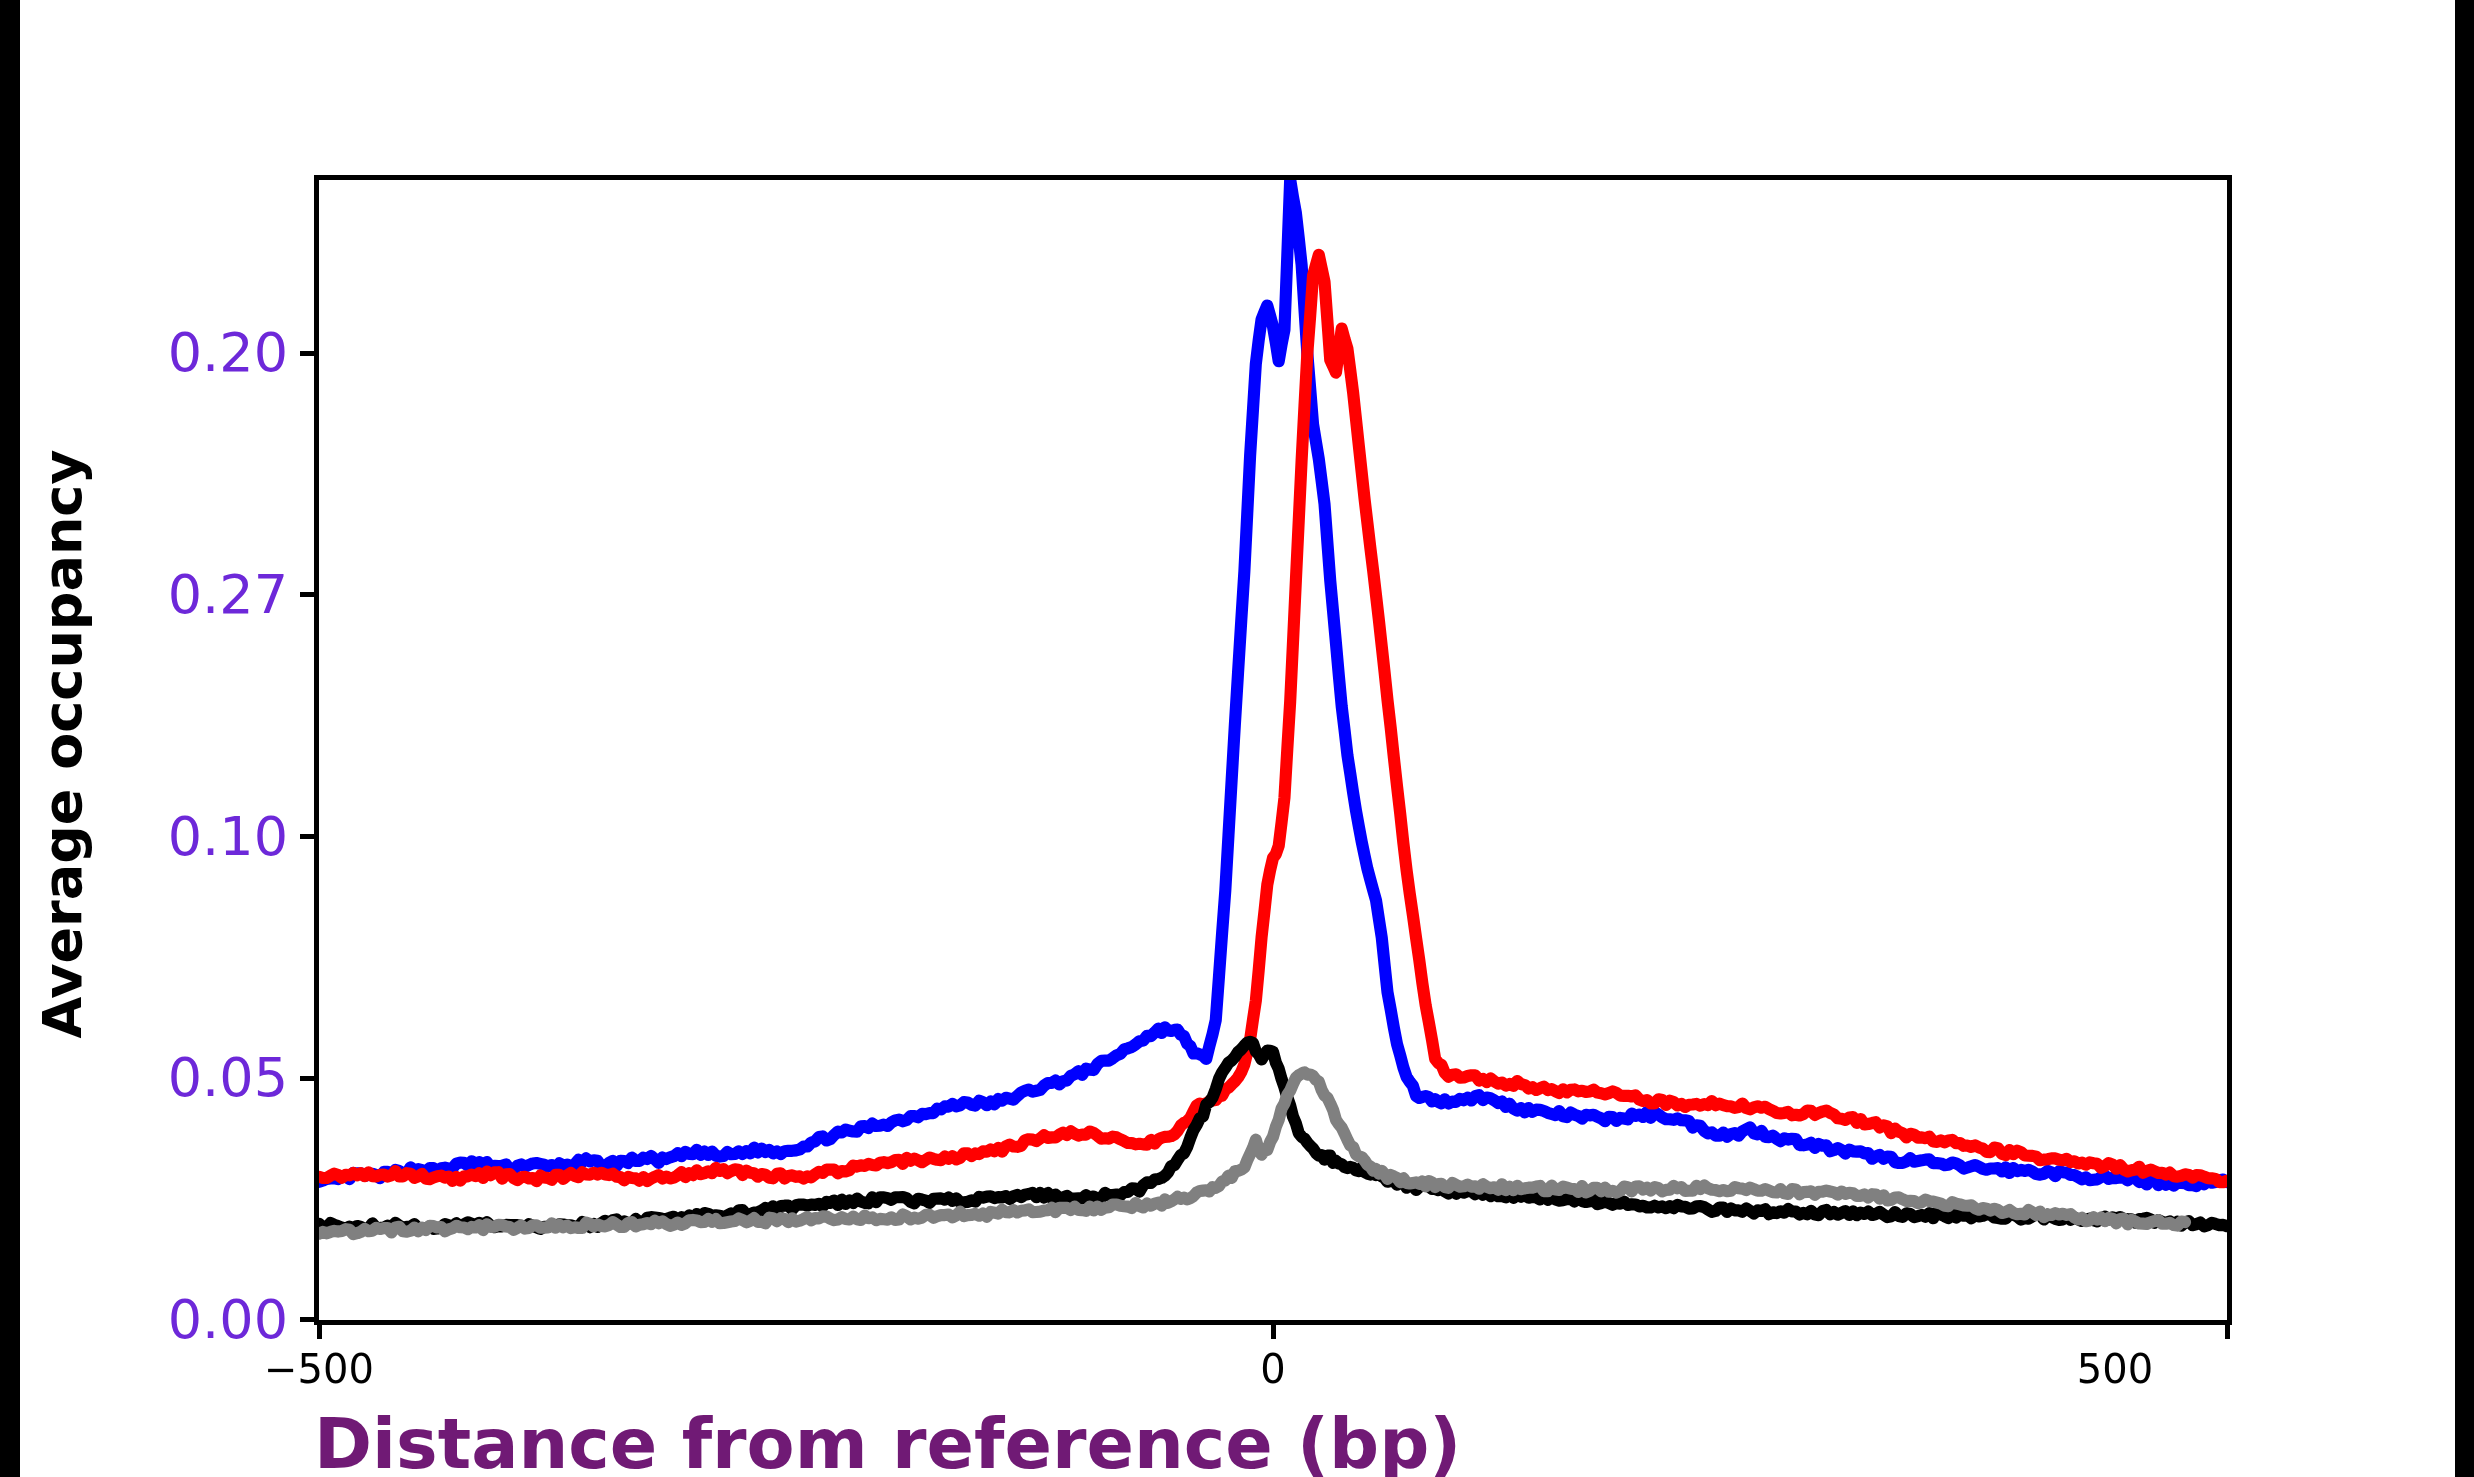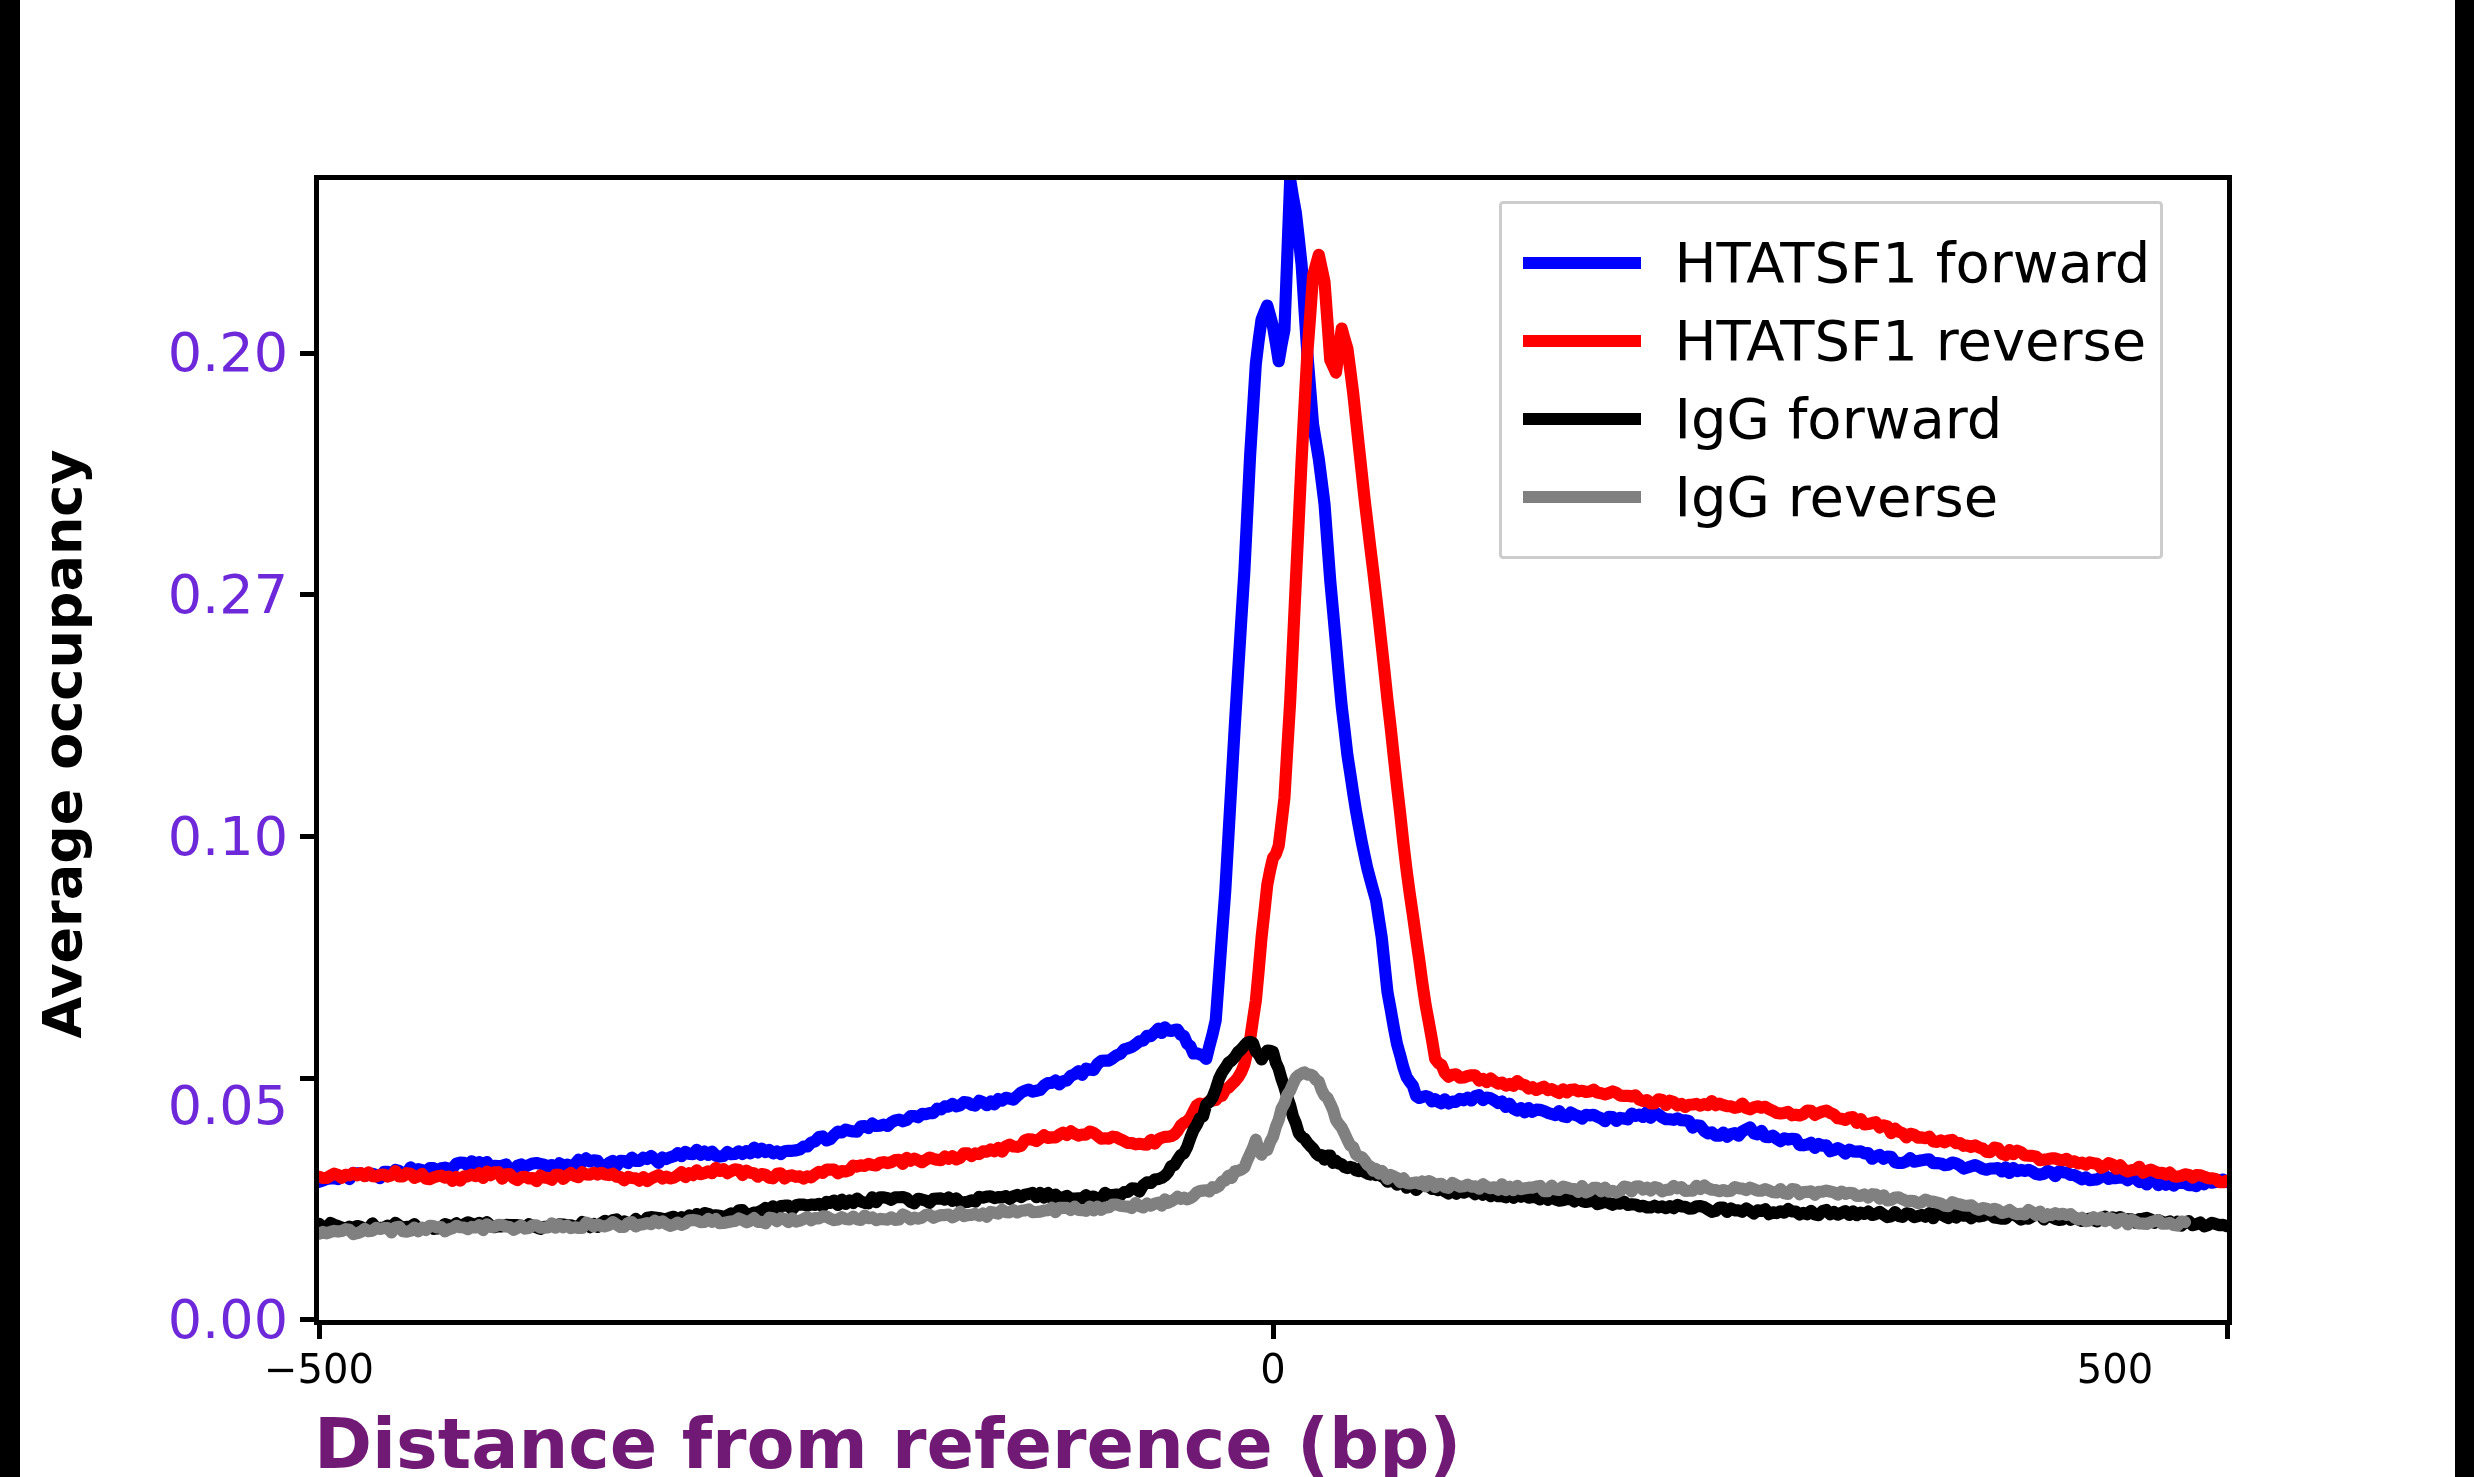--- a/index.html
+++ b/index.html
@@ -143,51 +143,33 @@
           <polyline points="0.00,1403.57 5.35,1401.62 10.70,1399.45 16.04,1398.82 21.39,1398.57 26.74,1399.69 32.09,1396.46 37.44,1395.06 42.78,1399.68 48.13,1390.99 53.48,1391.68 58.83,1391.65 64.18,1395.16 69.52,1393.41 74.87,1392.13 80.22,1393.96 85.57,1398.37 90.92,1389.51 96.26,1389.44 101.61,1392.24 106.96,1386.75 112.31,1388.06 117.66,1391.91 123.00,1391.67 128.35,1383.11 133.70,1387.78 139.05,1385.64 144.40,1387.00 149.74,1390.11 155.09,1384.33 160.44,1384.22 165.79,1387.37 171.14,1384.35 176.48,1383.55 181.83,1384.99 187.18,1384.15 192.53,1377.84 197.88,1376.45 203.22,1376.68 208.57,1380.47 213.92,1374.58 219.27,1378.59 224.62,1375.75 229.96,1379.28 235.31,1375.77 240.66,1382.91 246.01,1381.03 251.36,1381.32 256.70,1380.87 262.05,1378.99 267.40,1386.30 272.75,1386.27 278.10,1380.94 283.44,1379.00 288.79,1382.37 294.14,1379.88 299.49,1377.66 304.84,1377.15 310.18,1378.24 315.53,1379.29 320.88,1381.88 326.23,1379.86 331.58,1384.15 336.92,1377.49 342.27,1380.38 347.62,1379.36 352.97,1381.02 358.32,1378.96 363.66,1372.54 369.01,1375.68 374.36,1370.60 379.71,1374.86 385.06,1373.23 390.40,1373.98 395.75,1382.27 401.10,1381.36 406.45,1377.01 411.80,1374.14 417.14,1381.27 422.49,1374.00 427.84,1374.49 433.19,1377.13 438.54,1369.50 443.88,1374.25 449.23,1374.07 454.58,1369.59 459.93,1371.50 465.28,1367.23 470.62,1371.79 475.97,1377.04 481.32,1369.35 486.67,1371.55 492.02,1369.10 497.36,1367.50 502.71,1363.26 508.06,1367.41 513.41,1361.47 518.76,1364.51 524.10,1364.59 529.45,1358.63 534.80,1365.76 540.15,1361.11 545.50,1365.85 550.84,1360.95 556.19,1367.02 561.54,1368.11 566.89,1367.17 572.24,1361.67 577.58,1364.83 582.93,1364.42 588.28,1360.76 593.63,1364.51 598.98,1360.44 604.32,1363.64 609.67,1355.59 615.02,1362.43 620.37,1356.91 625.72,1361.62 631.06,1358.61 636.41,1363.66 641.76,1360.80 647.11,1364.52 652.46,1360.52 657.80,1359.89 663.15,1360.02 668.50,1359.38 673.85,1358.00 679.20,1353.92 684.54,1353.85 689.89,1348.28 695.24,1346.72 700.59,1340.76 705.94,1339.85 711.28,1345.50 716.63,1343.52 721.98,1337.75 727.33,1332.95 732.68,1334.38 738.02,1330.13 743.37,1331.87 748.72,1333.00 754.07,1333.19 759.42,1325.57 764.76,1325.34 770.11,1327.98 775.46,1321.83 780.81,1325.28 786.16,1324.91 791.50,1323.32 796.85,1325.18 802.20,1320.17 807.55,1317.41 812.90,1316.28 818.24,1318.72 823.59,1316.97 828.94,1311.37 834.29,1311.34 839.64,1313.10 844.98,1308.32 850.33,1308.62 855.68,1307.24 861.03,1307.19 866.38,1300.85 871.72,1302.04 877.07,1297.72 882.42,1298.06 887.77,1294.19 893.12,1297.62 898.46,1296.26 903.81,1291.77 909.16,1292.24 914.51,1295.42 919.86,1296.62 925.20,1289.85 930.55,1291.79 935.90,1296.24 941.25,1291.05 946.60,1295.03 951.94,1287.45 957.29,1289.67 962.64,1285.63 967.99,1286.80 973.34,1288.33 978.68,1283.13 984.03,1278.22 989.38,1275.87 994.73,1274.14 1000.08,1277.21 1005.42,1275.85 1010.77,1274.52 1016.12,1268.66 1021.47,1265.03 1026.82,1264.96 1032.16,1261.60 1037.51,1267.16 1042.86,1262.38 1048.21,1261.47 1053.56,1255.02 1058.90,1252.77 1064.25,1248.53 1069.60,1253.65 1074.95,1245.02 1080.30,1246.33 1085.64,1246.89 1090.99,1238.34 1096.34,1233.92 1101.69,1233.57 1107.04,1233.61 1112.38,1230.30 1117.73,1226.31 1123.08,1224.23 1128.43,1217.85 1133.78,1216.38 1139.12,1214.50 1144.47,1210.96 1149.82,1206.50 1155.17,1205.63 1160.52,1198.77 1165.86,1199.39 1171.21,1194.17 1176.56,1188.63 1181.02,1195.01 1185.47,1187.08 1189.93,1191.44 1194.39,1192.08 1198.84,1190.58 1203.30,1190.29 1207.76,1197.43 1212.21,1199.33 1216.67,1209.88 1221.13,1213.21 1225.58,1223.69 1230.04,1223.29 1234.50,1224.92 1238.95,1226.89 1243.41,1231.39 1247.87,1213.12 1252.32,1196.49 1256.78,1176.82 1261.24,1116.44 1265.69,1054.90 1270.15,995.49 1274.61,917.79 1279.06,840.45 1283.52,763.72 1287.98,690.94 1292.43,618.71 1296.89,548.40 1300.90,467.60 1304.91,386.37 1308.92,322.05 1312.93,257.63 1316.94,224.53 1320.96,195.35 1324.97,185.09 1328.98,175.81 1332.99,190.42 1337.00,205.40 1341.01,228.61 1345.02,253.86 1349.03,230.54 1353.04,209.83 1357.05,105.63 1361.07,-1.02 1365.08,24.10 1369.09,46.05 1373.10,81.60 1377.11,118.85 1381.12,181.47 1385.13,243.33 1389.14,292.55 1393.15,342.22 1397.16,366.59 1401.18,390.79 1405.19,421.98 1409.20,453.85 1413.21,507.79 1417.22,561.24 1421.23,604.82 1425.24,649.17 1429.25,694.07 1433.26,737.25 1437.27,770.41 1441.29,805.71 1445.30,831.64 1449.31,858.44 1453.32,883.55 1457.33,905.74 1461.34,927.26 1465.35,946.46 1469.36,965.09 1473.37,980.13 1477.38,994.86 1481.40,1009.12 1485.41,1035.53 1489.42,1061.35 1493.43,1100.01 1497.44,1137.72 1501.90,1161.87 1506.35,1187.36 1510.81,1210.44 1515.27,1226.43 1519.72,1243.34 1524.18,1256.45 1528.64,1263.29 1533.09,1268.98 1537.55,1283.30 1542.01,1285.97 1546.46,1284.45 1550.92,1283.30 1555.38,1284.63 1559.83,1290.93 1564.29,1287.71 1568.75,1291.54 1573.20,1293.51 1577.66,1287.84 1583.01,1293.70 1588.36,1291.06 1593.70,1291.36 1599.05,1287.12 1604.40,1289.24 1609.75,1285.59 1615.10,1289.58 1620.44,1283.44 1625.79,1282.05 1631.14,1288.96 1636.49,1285.39 1641.84,1286.36 1647.18,1289.30 1652.53,1293.14 1657.88,1290.96 1663.23,1298.64 1668.58,1293.97 1673.92,1300.94 1679.27,1303.70 1684.62,1300.01 1689.97,1306.22 1695.32,1300.09 1700.66,1305.35 1706.01,1302.36 1711.36,1302.66 1716.71,1304.30 1722.06,1306.82 1727.40,1308.40 1732.75,1309.85 1738.10,1304.30 1743.45,1311.73 1748.80,1312.77 1754.14,1306.36 1759.49,1309.35 1764.84,1311.13 1770.19,1314.83 1775.54,1309.52 1780.88,1310.35 1786.23,1309.61 1791.58,1312.16 1796.93,1314.56 1802.28,1318.59 1807.62,1312.22 1812.97,1312.64 1818.32,1318.07 1823.67,1313.86 1829.02,1314.72 1834.36,1316.05 1839.71,1307.78 1845.06,1310.94 1850.41,1309.39 1855.76,1312.67 1861.10,1305.67 1866.45,1313.76 1871.80,1305.54 1877.15,1309.15 1882.50,1313.05 1887.84,1315.74 1893.19,1315.80 1898.54,1316.65 1903.89,1314.37 1909.24,1317.18 1914.58,1317.31 1919.93,1318.17 1925.28,1327.51 1930.63,1324.35 1935.98,1324.92 1941.32,1332.01 1946.67,1335.54 1952.02,1334.15 1957.37,1338.66 1962.72,1338.89 1968.06,1334.36 1973.41,1340.27 1978.76,1336.57 1984.11,1335.24 1989.46,1338.82 1994.80,1332.62 2000.15,1329.78 2005.50,1327.02 2010.85,1335.52 2016.20,1337.06 2021.54,1332.05 2026.89,1340.49 2032.24,1340.80 2037.59,1338.61 2042.94,1343.15 2048.28,1346.56 2053.63,1342.41 2058.98,1344.22 2064.33,1343.16 2069.68,1343.37 2075.02,1352.12 2080.37,1352.28 2085.72,1351.23 2091.07,1348.72 2096.42,1355.98 2101.76,1350.31 2107.11,1352.85 2112.46,1352.31 2117.81,1360.74 2123.16,1358.96 2128.50,1356.06 2133.85,1358.94 2139.20,1363.95 2144.55,1358.32 2149.90,1360.75 2155.24,1361.17 2160.59,1360.66 2165.94,1363.56 2171.29,1363.31 2176.64,1371.12 2181.98,1367.81 2187.33,1365.60 2192.68,1371.25 2198.03,1368.17 2203.38,1368.26 2208.72,1375.92 2214.07,1376.99 2219.42,1376.85 2224.77,1374.77 2230.12,1370.27 2235.46,1375.19 2240.81,1374.22 2246.16,1373.34 2251.51,1372.30 2256.86,1372.02 2262.20,1377.45 2267.55,1377.25 2272.90,1377.66 2278.25,1380.01 2283.60,1379.50 2288.94,1376.38 2294.29,1377.67 2299.64,1380.51 2304.99,1384.88 2310.34,1383.39 2315.68,1381.71 2321.03,1379.87 2326.38,1382.30 2331.73,1385.33 2337.08,1386.59 2342.42,1384.83 2347.77,1384.76 2353.12,1384.26 2358.47,1389.01 2363.82,1383.18 2369.16,1391.11 2374.51,1384.11 2379.86,1388.45 2385.21,1386.75 2390.56,1388.22 2395.90,1386.65 2401.25,1389.09 2406.60,1392.59 2411.95,1393.41 2417.30,1392.12 2422.64,1388.22 2427.99,1390.32 2433.34,1395.64 2438.69,1388.71 2444.04,1389.89 2449.38,1390.64 2454.73,1393.64 2460.08,1393.91 2465.43,1396.68 2470.78,1400.08 2476.12,1397.14 2481.47,1401.26 2486.82,1400.44 2492.17,1400.01 2497.52,1396.83 2502.86,1394.53 2508.21,1399.46 2513.56,1397.88 2518.91,1398.20 2524.26,1397.36 2529.60,1397.84 2534.95,1401.32 2540.30,1396.97 2545.65,1398.40 2551.00,1403.80 2556.34,1402.71 2561.69,1407.24 2567.04,1400.49 2572.39,1399.94 2577.74,1407.99 2583.08,1404.29 2588.43,1407.48 2593.78,1403.21 2599.13,1408.87 2604.48,1404.50 2609.82,1405.02 2615.17,1405.27 2620.52,1408.18 2625.87,1408.04 2631.22,1409.44 2636.56,1401.78 2641.91,1406.95 2647.26,1402.16 2652.61,1404.67 2657.96,1403.64 2663.30,1401.10 2668.65,1400.31 2674.00,1404.06" fill="none" stroke="#0000ff" stroke-width="17" stroke-linejoin="round" stroke-linecap="round"></polyline>
           <polyline points="0.00,1396.35 5.35,1398.01 10.70,1398.02 16.04,1394.84 21.39,1392.07 26.74,1393.93 32.09,1397.77 37.44,1393.47 42.78,1394.31 48.13,1390.95 53.48,1394.32 58.83,1391.18 64.18,1395.64 69.52,1390.15 74.87,1395.43 80.22,1395.81 85.57,1393.52 90.92,1393.19 96.26,1396.10 101.61,1394.21 106.96,1388.31 112.31,1395.92 117.66,1395.92 123.00,1391.29 128.35,1392.10 133.70,1397.91 139.05,1395.78 144.40,1392.54 149.74,1399.17 155.09,1399.64 160.44,1397.30 165.79,1395.62 171.14,1394.74 176.48,1397.65 181.83,1396.16 187.18,1402.33 192.53,1396.54 197.88,1401.79 203.22,1395.80 208.57,1395.74 213.92,1393.28 219.27,1395.30 224.62,1391.34 229.96,1398.01 235.31,1389.05 240.66,1394.15 246.01,1390.20 251.36,1389.93 256.70,1398.97 262.05,1392.90 267.40,1392.61 272.75,1398.20 278.10,1400.98 283.44,1397.13 288.79,1396.31 294.14,1398.66 299.49,1398.01 304.84,1402.57 310.18,1394.74 315.53,1397.44 320.88,1398.16 326.23,1400.56 331.58,1393.60 336.92,1393.51 342.27,1399.33 347.62,1394.73 352.97,1391.04 358.32,1395.11 363.66,1396.85 369.01,1390.11 374.36,1392.95 379.71,1393.40 385.06,1390.70 390.40,1393.26 395.75,1390.71 401.10,1393.29 406.45,1393.99 411.80,1392.02 417.14,1396.32 422.49,1396.81 427.84,1401.38 433.19,1396.53 438.54,1398.16 443.88,1398.62 449.23,1401.81 454.58,1396.81 459.93,1402.33 465.28,1398.97 470.62,1396.33 475.97,1394.10 481.32,1398.74 486.67,1396.03 492.02,1398.69 497.36,1397.61 502.71,1394.26 508.06,1389.86 513.41,1396.79 518.76,1391.46 524.10,1394.16 529.45,1387.40 534.80,1392.82 540.15,1391.25 545.50,1388.78 550.84,1391.28 556.19,1383.96 561.54,1388.18 566.89,1385.58 572.24,1391.42 577.58,1388.40 582.93,1386.06 588.28,1386.44 593.63,1394.04 598.98,1387.89 604.32,1390.72 609.67,1391.37 615.02,1396.13 620.37,1392.54 625.72,1393.49 631.06,1397.77 636.41,1398.55 641.76,1392.25 647.11,1391.40 652.46,1398.88 657.80,1395.13 663.15,1394.39 668.50,1396.45 673.85,1395.83 679.20,1398.89 684.54,1395.78 689.89,1397.24 695.24,1392.89 700.59,1389.36 705.94,1391.04 711.28,1386.37 716.63,1386.37 721.98,1386.35 727.33,1391.43 732.68,1388.22 738.02,1388.99 743.37,1387.27 748.72,1380.63 754.07,1382.06 759.42,1380.36 764.76,1381.15 770.11,1378.38 775.46,1379.88 780.81,1380.54 786.16,1376.73 791.50,1375.84 796.85,1377.27 802.20,1375.77 807.55,1372.84 812.90,1372.53 818.24,1378.31 823.59,1369.81 828.94,1374.08 834.29,1370.93 839.64,1373.24 844.98,1376.00 850.33,1372.63 855.68,1369.41 861.03,1371.18 866.38,1372.56 871.72,1373.27 877.07,1367.88 882.42,1371.21 887.77,1367.43 893.12,1372.07 898.46,1369.79 903.81,1363.38 909.16,1363.58 914.51,1367.38 919.86,1363.58 925.20,1364.60 930.55,1360.72 935.90,1361.17 941.25,1358.05 946.60,1360.81 951.94,1355.92 957.29,1361.22 962.64,1353.56 967.99,1351.24 973.34,1354.00 978.68,1354.38 984.03,1353.05 989.38,1345.26 994.73,1343.72 1000.08,1344.34 1005.42,1346.40 1010.77,1342.56 1016.12,1338.29 1021.47,1341.94 1026.82,1341.16 1032.16,1341.23 1037.51,1337.45 1042.86,1334.60 1048.21,1337.82 1053.56,1332.52 1058.90,1336.12 1064.25,1338.61 1069.60,1337.11 1074.95,1337.27 1080.30,1332.96 1085.64,1334.91 1090.99,1338.80 1096.34,1343.02 1101.69,1342.40 1107.04,1342.93 1112.38,1340.12 1117.73,1341.07 1123.08,1343.88 1128.43,1346.38 1133.78,1349.12 1139.12,1349.14 1144.47,1350.97 1149.82,1350.06 1155.17,1350.98 1160.52,1351.27 1165.86,1344.74 1171.21,1349.96 1176.56,1343.75 1181.02,1341.69 1185.47,1340.51 1189.93,1340.26 1194.39,1339.39 1198.84,1336.91 1203.30,1331.98 1207.76,1324.56 1212.21,1320.85 1216.67,1318.48 1221.13,1313.77 1225.58,1304.69 1230.04,1296.46 1234.50,1293.84 1238.95,1294.89 1243.41,1293.44 1247.87,1290.67 1252.32,1289.44 1256.78,1288.86 1261.24,1283.47 1265.69,1282.81 1270.15,1274.33 1274.61,1271.54 1279.06,1267.03 1283.52,1262.74 1287.98,1257.29 1292.43,1249.90 1296.89,1238.95 1300.90,1222.02 1304.91,1204.14 1308.92,1176.39 1312.93,1149.91 1316.94,1107.23 1320.96,1061.03 1324.97,1024.84 1328.98,987.32 1332.99,966.80 1337.00,949.66 1341.01,944.24 1345.02,932.77 1349.03,899.90 1353.04,865.61 1357.05,797.17 1361.07,730.78 1365.08,646.37 1369.09,560.71 1373.10,476.81 1377.11,392.56 1381.12,316.47 1385.13,242.71 1389.14,189.90 1393.15,133.64 1397.16,119.43 1401.18,104.85 1405.19,123.60 1409.20,142.44 1413.21,196.77 1417.22,252.14 1421.23,260.74 1425.24,269.88 1429.25,239.68 1433.26,208.23 1437.27,222.96 1441.29,236.00 1445.30,266.66 1449.31,298.17 1453.32,335.23 1457.33,372.85 1461.34,409.82 1465.35,447.15 1469.36,480.80 1473.37,514.88 1477.38,547.45 1481.40,582.09 1485.41,616.78 1489.42,653.28 1493.43,690.15 1497.44,728.15 1501.90,766.93 1506.35,808.84 1510.81,849.15 1515.27,887.65 1519.72,928.87 1524.18,966.52 1528.64,999.63 1533.09,1030.03 1537.55,1061.97 1542.01,1092.98 1546.46,1125.93 1550.92,1155.91 1555.38,1179.80 1559.83,1204.65 1564.29,1231.49 1568.75,1237.09 1573.20,1239.80 1577.66,1250.73 1583.01,1256.19 1588.36,1253.34 1593.70,1252.68 1599.05,1257.68 1604.40,1257.17 1609.75,1255.27 1615.10,1254.23 1620.44,1254.16 1625.79,1261.54 1631.14,1259.38 1636.49,1263.66 1641.84,1258.62 1647.18,1262.63 1652.53,1265.95 1657.88,1264.39 1663.23,1268.64 1668.58,1266.32 1673.92,1269.01 1679.27,1262.24 1684.62,1266.63 1689.97,1267.89 1695.32,1272.81 1700.66,1270.91 1706.01,1274.78 1711.36,1272.27 1716.71,1270.11 1722.06,1274.97 1727.40,1273.55 1732.75,1276.47 1738.10,1279.04 1743.45,1273.81 1748.80,1278.16 1754.14,1274.56 1759.49,1273.97 1764.84,1276.69 1770.19,1275.78 1775.54,1277.54 1780.88,1276.79 1786.23,1274.30 1791.58,1278.37 1796.93,1279.34 1802.28,1280.91 1807.62,1279.20 1812.97,1276.79 1818.32,1278.88 1823.67,1282.76 1829.02,1282.99 1834.36,1282.83 1839.71,1283.83 1845.06,1282.33 1850.41,1288.22 1855.76,1290.22 1861.10,1288.80 1866.45,1293.72 1871.80,1293.70 1877.15,1287.76 1882.50,1288.89 1887.84,1295.78 1893.19,1289.82 1898.54,1291.53 1903.89,1296.40 1909.24,1294.21 1914.58,1298.45 1919.93,1295.38 1925.28,1295.14 1930.63,1294.24 1935.98,1296.75 1941.32,1294.54 1946.67,1295.85 1952.02,1290.30 1957.37,1296.26 1962.72,1293.88 1968.06,1296.02 1973.41,1297.50 1978.76,1297.60 1984.11,1299.74 1989.46,1298.64 1994.80,1293.64 2000.15,1300.13 2005.50,1301.93 2010.85,1299.08 2016.20,1297.54 2021.54,1299.68 2026.89,1298.21 2032.24,1301.70 2037.59,1303.92 2042.94,1307.08 2048.28,1307.75 2053.63,1306.97 2058.98,1305.53 2064.33,1310.25 2069.68,1309.40 2075.02,1310.52 2080.37,1308.47 2085.72,1303.62 2091.07,1303.96 2096.42,1309.77 2101.76,1306.90 2107.11,1304.99 2112.46,1303.48 2117.81,1306.83 2123.16,1309.19 2128.50,1314.45 2133.85,1315.13 2139.20,1316.84 2144.55,1313.23 2149.90,1312.84 2155.24,1320.91 2160.59,1315.37 2165.94,1323.11 2171.29,1322.42 2176.64,1321.09 2181.98,1319.93 2187.33,1327.23 2192.68,1324.36 2198.03,1325.80 2203.38,1335.36 2208.72,1328.71 2214.07,1333.36 2219.42,1335.21 2224.77,1341.30 2230.12,1336.11 2235.46,1337.37 2240.81,1341.48 2246.16,1341.17 2251.51,1342.38 2256.86,1340.12 2262.20,1346.98 2267.55,1347.49 2272.90,1345.44 2278.25,1348.27 2283.60,1345.45 2288.94,1344.69 2294.29,1349.46 2299.64,1349.05 2304.99,1352.99 2310.34,1352.58 2315.68,1354.69 2321.03,1352.43 2326.38,1355.23 2331.73,1356.93 2337.08,1361.50 2342.42,1361.75 2347.77,1355.43 2353.12,1356.23 2358.47,1364.03 2363.82,1365.98 2369.16,1358.90 2374.51,1364.78 2379.86,1359.86 2385.21,1361.86 2390.56,1366.58 2395.90,1366.85 2401.25,1367.03 2406.60,1368.14 2411.95,1373.23 2417.30,1372.32 2422.64,1371.80 2427.99,1370.64 2433.34,1370.64 2438.69,1372.56 2444.04,1373.09 2449.38,1371.24 2454.73,1375.82 2460.08,1374.63 2465.43,1377.72 2470.78,1376.54 2476.12,1379.40 2481.47,1376.20 2486.82,1377.34 2492.17,1378.20 2497.52,1383.96 2502.86,1381.32 2508.21,1377.17 2513.56,1379.44 2518.91,1385.17 2524.26,1380.00 2529.60,1386.37 2534.95,1388.79 2540.30,1387.16 2545.65,1386.22 2551.00,1382.27 2556.34,1390.69 2561.69,1388.30 2567.04,1386.28 2572.39,1388.70 2577.74,1391.12 2583.08,1390.68 2588.43,1393.24 2593.78,1390.44 2599.13,1395.54 2604.48,1396.20 2609.82,1395.02 2615.17,1392.86 2620.52,1393.80 2625.87,1397.49 2631.22,1393.93 2636.56,1394.31 2641.91,1396.18 2647.26,1398.35 2652.61,1398.52 2657.96,1399.38 2663.30,1403.96 2668.65,1403.98 2674.00,1402.03" fill="none" stroke="#ff0000" stroke-width="17" stroke-linejoin="round" stroke-linecap="round"></polyline>
           <polyline points="0.00,1462.24 5.35,1466.56 10.70,1467.80 16.04,1461.14 21.39,1463.70 26.74,1465.34 32.09,1467.46 37.44,1469.06 42.78,1466.12 48.13,1468.08 53.48,1465.33 58.83,1466.54 64.18,1470.58 69.52,1468.80 74.87,1461.70 80.22,1468.06 85.57,1468.00 90.92,1467.55 96.26,1464.77 101.61,1467.13 106.96,1460.95 112.31,1464.57 117.66,1468.04 123.00,1466.32 128.35,1466.21 133.70,1462.87 139.05,1468.60 144.40,1468.63 149.74,1469.02 155.09,1465.99 160.44,1469.28 165.79,1468.86 171.14,1467.42 176.48,1462.52 181.83,1464.19 187.18,1465.87 192.53,1461.55 197.88,1465.59 203.22,1463.11 208.57,1460.16 213.92,1462.08 219.27,1464.01 224.62,1460.82 229.96,1463.71 235.31,1460.01 240.66,1464.97 246.01,1467.06 251.36,1465.55 256.70,1465.82 262.05,1463.68 267.40,1463.92 272.75,1464.16 278.10,1464.08 283.44,1464.94 288.79,1466.58 294.14,1462.80 299.49,1465.08 304.84,1467.25 310.18,1469.46 315.53,1466.35 320.88,1466.58 326.23,1464.99 331.58,1464.79 336.92,1462.87 342.27,1463.24 347.62,1464.26 352.97,1464.29 358.32,1465.95 363.66,1467.33 369.01,1459.79 374.36,1462.01 379.71,1466.91 385.06,1462.60 390.40,1466.43 395.75,1461.30 401.10,1458.02 406.45,1461.06 411.80,1457.28 417.14,1456.05 422.49,1461.59 427.84,1458.75 433.19,1461.70 438.54,1461.47 443.88,1455.34 449.23,1459.60 454.58,1460.59 459.93,1453.74 465.28,1452.91 470.62,1453.49 475.97,1454.21 481.32,1455.20 486.67,1455.57 492.02,1453.74 497.36,1452.35 502.71,1457.88 508.06,1452.93 513.41,1455.26 518.76,1450.49 524.10,1455.95 529.45,1448.54 534.80,1452.39 540.15,1447.11 545.50,1448.26 550.84,1451.40 556.19,1450.31 561.54,1450.90 566.89,1453.13 572.24,1450.42 577.58,1447.70 582.93,1449.94 588.28,1443.26 593.63,1442.94 598.98,1449.32 604.32,1448.79 609.67,1446.37 615.02,1446.09 620.37,1443.62 625.72,1439.98 631.06,1441.93 636.41,1437.63 641.76,1444.68 647.11,1437.37 652.46,1436.83 657.80,1436.86 663.15,1442.18 668.50,1436.24 673.85,1435.16 679.20,1435.34 684.54,1436.76 689.89,1435.24 695.24,1435.68 700.59,1434.17 705.94,1438.04 711.28,1431.43 716.63,1433.02 721.98,1429.53 727.33,1435.97 732.68,1428.40 738.02,1434.45 743.37,1429.54 748.72,1433.00 754.07,1426.87 759.42,1431.08 764.76,1432.90 770.11,1433.53 775.46,1425.06 780.81,1432.00 786.16,1425.03 791.50,1425.11 796.85,1426.38 802.20,1428.66 807.55,1425.02 812.90,1424.98 818.24,1424.75 823.59,1426.58 828.94,1431.37 834.29,1433.50 839.64,1427.14 844.98,1428.24 850.33,1429.61 855.68,1432.94 861.03,1427.18 866.38,1426.93 871.72,1426.62 877.07,1428.44 882.42,1425.41 887.77,1430.11 893.12,1426.75 898.46,1431.94 903.81,1432.00 909.16,1431.54 914.51,1429.20 919.86,1431.22 925.20,1424.46 930.55,1425.60 935.90,1424.08 941.25,1423.84 946.60,1426.19 951.94,1424.80 957.29,1425.19 962.64,1423.51 967.99,1427.47 973.34,1423.59 978.68,1421.70 984.03,1424.90 989.38,1421.42 994.73,1420.48 1000.08,1419.05 1005.42,1424.95 1010.77,1418.99 1016.12,1425.52 1021.47,1418.98 1026.82,1426.42 1032.16,1421.27 1037.51,1425.88 1042.86,1425.10 1048.21,1422.97 1053.56,1426.93 1058.90,1426.92 1064.25,1426.65 1069.60,1426.65 1074.95,1422.20 1080.30,1425.29 1085.64,1424.02 1090.99,1426.94 1096.34,1426.39 1101.69,1418.88 1107.04,1422.06 1112.38,1421.92 1117.73,1421.17 1123.08,1422.23 1128.43,1417.78 1133.78,1417.68 1139.12,1412.56 1144.47,1412.73 1149.82,1417.11 1155.17,1408.18 1160.52,1403.98 1165.86,1405.07 1171.21,1400.27 1176.56,1399.35 1181.02,1397.88 1185.47,1394.87 1189.93,1390.23 1194.39,1381.31 1198.84,1380.10 1203.30,1372.80 1207.76,1366.16 1212.21,1363.39 1216.67,1354.65 1221.13,1341.89 1225.58,1330.85 1230.04,1323.60 1234.50,1314.25 1238.95,1311.89 1243.41,1295.16 1247.87,1291.61 1252.32,1285.07 1256.78,1273.50 1261.24,1259.34 1265.69,1250.12 1270.15,1243.78 1274.61,1236.61 1279.06,1233.49 1283.52,1228.55 1287.98,1221.79 1292.43,1217.90 1296.89,1212.67 1300.90,1208.28 1304.91,1207.25 1308.92,1209.11 1312.93,1220.68 1316.94,1224.87 1320.96,1231.98 1324.97,1225.60 1328.98,1219.54 1332.99,1219.82 1337.00,1221.10 1341.01,1236.44 1345.02,1245.10 1349.03,1259.53 1353.04,1270.92 1357.05,1284.93 1361.07,1296.51 1365.08,1312.14 1369.09,1321.53 1373.10,1335.28 1377.11,1340.22 1381.12,1343.06 1385.13,1348.43 1389.14,1353.17 1393.15,1357.05 1397.16,1363.04 1401.18,1366.86 1405.19,1366.11 1409.20,1372.42 1413.21,1366.68 1417.22,1366.68 1421.23,1376.98 1425.24,1373.97 1429.25,1377.75 1433.26,1378.59 1437.27,1382.86 1441.29,1384.28 1445.30,1382.59 1449.31,1383.89 1453.32,1387.52 1457.33,1388.54 1461.34,1383.41 1465.35,1389.60 1469.36,1391.98 1473.37,1393.20 1477.38,1389.46 1481.40,1394.00 1485.41,1391.56 1489.42,1395.90 1493.43,1398.06 1497.44,1403.31 1501.90,1402.33 1506.35,1401.94 1510.81,1407.49 1515.27,1400.80 1519.72,1402.07 1524.18,1411.68 1528.64,1406.88 1533.09,1409.49 1537.55,1414.91 1542.01,1410.85 1546.46,1407.80 1550.92,1408.67 1555.38,1409.93 1559.83,1413.38 1564.29,1413.56 1568.75,1415.07 1573.20,1412.65 1577.66,1416.71 1583.01,1419.89 1588.36,1414.93 1593.70,1420.22 1599.05,1414.95 1604.40,1418.72 1609.75,1416.39 1615.10,1416.97 1620.44,1420.80 1625.79,1417.19 1631.14,1421.39 1636.49,1416.45 1641.84,1423.55 1647.18,1420.37 1652.53,1423.71 1657.88,1423.32 1663.23,1425.21 1668.58,1417.53 1673.92,1425.83 1679.27,1419.41 1684.62,1424.16 1689.97,1419.52 1695.32,1425.74 1700.66,1424.54 1706.01,1425.53 1711.36,1428.06 1716.71,1421.82 1722.06,1428.74 1727.40,1424.06 1732.75,1428.18 1738.10,1429.79 1743.45,1429.24 1748.80,1427.81 1754.14,1426.76 1759.49,1431.12 1764.84,1425.71 1770.19,1430.35 1775.54,1431.74 1780.88,1430.76 1786.23,1427.87 1791.58,1434.80 1796.93,1433.27 1802.28,1431.29 1807.62,1433.16 1812.97,1435.63 1818.32,1433.31 1823.67,1434.04 1829.02,1431.20 1834.36,1435.91 1839.71,1434.94 1845.06,1435.15 1850.41,1437.92 1855.76,1436.88 1861.10,1439.27 1866.45,1439.28 1871.80,1436.88 1877.15,1439.26 1882.50,1437.91 1887.84,1440.47 1893.19,1437.56 1898.54,1440.40 1903.89,1435.62 1909.24,1438.05 1914.58,1438.40 1919.93,1441.03 1925.28,1440.81 1930.63,1437.57 1935.98,1437.42 1941.32,1438.91 1946.67,1442.19 1952.02,1445.48 1957.37,1444.24 1962.72,1439.37 1968.06,1439.52 1973.41,1445.50 1978.76,1440.73 1984.11,1443.37 1989.46,1443.42 1994.80,1445.43 2000.15,1440.68 2005.50,1444.06 2010.85,1447.72 2016.20,1443.38 2021.54,1444.15 2026.89,1441.83 2032.24,1448.76 2037.59,1446.07 2042.94,1447.31 2048.28,1444.67 2053.63,1446.73 2058.98,1441.50 2064.33,1445.08 2069.68,1445.08 2075.02,1449.26 2080.37,1446.90 2085.72,1448.94 2091.07,1444.16 2096.42,1449.33 2101.76,1450.07 2107.11,1444.52 2112.46,1442.85 2117.81,1448.97 2123.16,1445.72 2128.50,1449.38 2133.85,1446.94 2139.20,1444.39 2144.55,1449.83 2149.90,1444.86 2155.24,1450.04 2160.59,1446.50 2165.94,1448.52 2171.29,1445.09 2176.64,1449.93 2181.98,1448.60 2187.33,1445.52 2192.68,1449.44 2198.03,1452.80 2203.38,1451.66 2208.72,1445.74 2214.07,1451.39 2219.42,1452.67 2224.77,1447.42 2230.12,1448.44 2235.46,1452.95 2240.81,1451.44 2246.16,1449.81 2251.51,1452.33 2256.86,1447.13 2262.20,1454.49 2267.55,1445.95 2272.90,1449.30 2278.25,1451.65 2283.60,1454.38 2288.94,1446.23 2294.29,1453.53 2299.64,1448.93 2304.99,1450.95 2310.34,1450.12 2315.68,1454.54 2321.03,1450.37 2326.38,1452.05 2331.73,1451.08 2337.08,1448.80 2342.42,1449.69 2347.77,1453.38 2353.12,1454.11 2358.47,1455.09 2363.82,1454.94 2369.16,1449.37 2374.51,1449.43 2379.86,1451.76 2385.21,1456.26 2390.56,1454.20 2395.90,1455.09 2401.25,1451.79 2406.60,1449.29 2411.95,1448.91 2417.30,1456.23 2422.64,1449.34 2427.99,1452.78 2433.34,1455.32 2438.69,1456.75 2444.04,1456.08 2449.38,1451.08 2454.73,1456.71 2460.08,1453.52 2465.43,1456.12 2470.78,1458.35 2476.12,1457.39 2481.47,1454.85 2486.82,1457.14 2492.17,1458.88 2497.52,1455.57 2502.86,1452.18 2508.21,1456.15 2513.56,1453.06 2518.91,1454.47 2524.26,1452.82 2529.60,1455.33 2534.95,1455.74 2540.30,1455.88 2545.65,1460.69 2551.00,1455.51 2556.34,1455.18 2561.69,1453.99 2567.04,1456.02 2572.39,1460.86 2577.74,1457.12 2583.08,1459.40 2588.43,1460.77 2593.78,1458.90 2599.13,1463.05 2604.48,1459.53 2609.82,1465.03 2615.17,1460.07 2620.52,1458.63 2625.87,1464.26 2631.22,1462.65 2636.56,1460.36 2641.91,1465.83 2647.26,1464.27 2652.61,1460.87 2657.96,1462.42 2663.30,1464.10 2668.65,1463.71 2674.00,1465.67" fill="none" stroke="#000000" stroke-width="17" stroke-linejoin="round" stroke-linecap="round"></polyline>
           <polyline points="0.00,1476.01 5.35,1473.64 10.70,1475.58 16.04,1473.68 21.39,1472.23 26.74,1473.12 32.09,1472.29 37.44,1469.77 42.78,1470.63 48.13,1476.71 53.48,1475.41 58.83,1473.38 64.18,1469.43 69.52,1472.58 74.87,1471.90 80.22,1467.88 85.57,1469.51 90.92,1468.38 96.26,1468.18 101.61,1474.25 106.96,1467.25 112.31,1466.33 117.66,1472.73 123.00,1473.38 128.35,1471.81 133.70,1467.57 139.05,1472.78 144.40,1467.68 149.74,1471.04 155.09,1464.92 160.44,1465.43 165.79,1467.49 171.14,1466.71 176.48,1472.82 181.83,1470.08 187.18,1468.48 192.53,1464.96 197.88,1467.10 203.22,1467.47 208.57,1469.75 213.92,1466.57 219.27,1467.45 224.62,1464.09 229.96,1471.07 235.31,1462.87 240.66,1466.73 246.01,1466.20 251.36,1463.60 256.70,1464.02 262.05,1465.94 267.40,1466.85 272.75,1470.67 278.10,1467.88 283.44,1464.79 288.79,1469.01 294.14,1468.04 299.49,1464.45 304.84,1464.24 310.18,1467.68 315.53,1467.57 320.88,1467.29 326.23,1461.45 331.58,1467.74 336.92,1463.72 342.27,1467.17 347.62,1464.73 352.97,1468.22 358.32,1467.20 363.66,1467.95 369.01,1468.13 374.36,1460.66 379.71,1462.16 385.06,1465.99 390.40,1463.23 395.75,1465.28 401.10,1465.88 406.45,1463.96 411.80,1459.86 417.14,1463.39 422.49,1466.66 427.84,1466.69 433.19,1460.93 438.54,1459.94 443.88,1465.90 449.23,1463.51 454.58,1462.76 459.93,1461.15 465.28,1462.85 470.62,1457.86 475.97,1461.51 481.32,1458.86 486.67,1462.45 492.02,1465.05 497.36,1463.50 502.71,1460.45 508.06,1463.87 513.41,1461.61 518.76,1457.40 524.10,1456.81 529.45,1457.54 534.80,1459.82 540.15,1459.65 545.50,1455.61 550.84,1459.39 556.19,1455.73 561.54,1461.49 566.89,1461.11 572.24,1460.00 577.58,1458.94 582.93,1458.31 588.28,1454.73 593.63,1457.05 598.98,1460.11 604.32,1457.99 609.67,1454.27 615.02,1459.49 620.37,1459.49 625.72,1461.41 631.06,1453.61 636.41,1454.37 641.76,1458.53 647.11,1454.36 652.46,1455.42 657.80,1460.04 663.15,1454.62 668.50,1459.10 673.85,1457.84 679.20,1455.41 684.54,1452.82 689.89,1457.40 695.24,1454.10 700.59,1454.61 705.94,1451.87 711.28,1452.13 716.63,1455.29 721.98,1457.14 727.33,1456.13 732.68,1453.00 738.02,1455.53 743.37,1456.23 748.72,1452.19 754.07,1455.83 759.42,1456.89 764.76,1450.67 770.11,1454.41 775.46,1453.33 780.81,1457.20 786.16,1455.32 791.50,1455.83 796.85,1456.41 802.20,1453.12 807.55,1456.76 812.90,1456.18 818.24,1449.13 823.59,1451.66 828.94,1456.17 834.29,1453.69 839.64,1455.19 844.98,1453.54 850.33,1449.76 855.68,1449.76 861.03,1453.80 866.38,1451.65 871.72,1450.04 877.07,1449.99 882.42,1449.14 887.77,1453.26 893.12,1450.42 898.46,1445.22 903.81,1451.48 909.16,1450.07 914.51,1449.85 919.86,1448.36 925.20,1450.88 930.55,1447.69 935.90,1452.46 941.25,1445.49 946.60,1446.62 951.94,1447.91 957.29,1442.59 962.64,1446.08 967.99,1446.15 973.34,1443.09 978.68,1446.37 984.03,1443.94 989.38,1443.42 994.73,1441.86 1000.08,1445.96 1005.42,1445.68 1010.77,1445.19 1016.12,1443.70 1021.47,1443.21 1026.82,1439.93 1032.16,1445.80 1037.51,1439.85 1042.86,1439.78 1048.21,1439.89 1053.56,1443.09 1058.90,1438.24 1064.25,1442.80 1069.60,1443.09 1074.95,1444.05 1080.30,1438.13 1085.64,1443.67 1090.99,1438.04 1096.34,1442.74 1101.69,1439.57 1107.04,1439.04 1112.38,1435.20 1117.73,1435.20 1123.08,1436.95 1128.43,1437.73 1133.78,1438.18 1139.12,1440.10 1144.47,1433.20 1149.82,1437.46 1155.17,1439.38 1160.52,1433.81 1165.86,1436.82 1171.21,1433.93 1176.56,1432.62 1181.02,1436.70 1185.47,1428.03 1189.93,1432.76 1194.39,1430.69 1198.84,1428.04 1203.30,1424.45 1207.76,1427.40 1212.21,1425.56 1216.67,1428.05 1221.13,1426.20 1225.58,1423.36 1230.04,1418.43 1234.50,1416.34 1238.95,1415.76 1243.41,1415.34 1247.87,1416.89 1252.32,1410.91 1256.78,1411.81 1261.24,1409.19 1265.69,1402.93 1270.15,1401.44 1274.61,1394.85 1279.06,1398.08 1283.52,1388.66 1287.98,1388.02 1292.43,1386.29 1296.89,1383.38 1300.90,1373.28 1304.91,1364.61 1308.92,1355.90 1312.93,1344.33 1316.94,1358.66 1320.96,1365.43 1324.97,1359.30 1328.98,1358.76 1332.99,1347.55 1337.00,1340.24 1341.01,1326.40 1345.02,1316.52 1349.03,1300.61 1353.04,1293.66 1357.05,1281.69 1361.07,1275.78 1365.08,1266.31 1369.09,1257.80 1373.10,1254.20 1377.11,1251.83 1381.12,1250.02 1385.13,1253.39 1389.14,1253.13 1393.15,1255.14 1397.16,1260.62 1401.18,1263.12 1405.19,1274.70 1409.20,1282.40 1413.21,1285.53 1417.22,1293.79 1421.23,1302.74 1425.24,1316.71 1429.25,1322.76 1433.26,1327.57 1437.27,1335.75 1441.29,1344.52 1445.30,1352.57 1449.31,1354.71 1453.32,1364.96 1457.33,1367.94 1461.34,1368.81 1465.35,1373.40 1469.36,1379.56 1473.37,1381.84 1477.38,1387.91 1481.40,1385.23 1485.41,1391.97 1489.42,1387.96 1493.43,1392.62 1497.44,1399.26 1501.90,1393.95 1506.35,1395.87 1510.81,1397.94 1515.27,1404.02 1519.72,1398.33 1524.18,1405.01 1528.64,1405.79 1533.09,1405.05 1537.55,1404.22 1542.01,1406.16 1546.46,1402.90 1550.92,1409.74 1555.38,1402.28 1559.83,1404.42 1564.29,1410.82 1568.75,1406.66 1573.20,1406.33 1577.66,1410.74 1583.01,1411.91 1588.36,1405.10 1593.70,1407.81 1599.05,1410.15 1604.40,1409.67 1609.75,1407.46 1615.10,1410.20 1620.44,1409.66 1625.79,1413.20 1631.14,1406.70 1636.49,1410.43 1641.84,1412.32 1647.18,1411.03 1652.53,1414.67 1657.88,1406.90 1663.23,1414.98 1668.58,1410.46 1673.92,1415.30 1679.27,1408.95 1684.62,1413.81 1689.97,1412.46 1695.32,1411.60 1700.66,1411.50 1706.01,1410.00 1711.36,1409.18 1716.71,1416.47 1722.06,1416.65 1727.40,1408.71 1732.75,1414.03 1738.10,1414.68 1743.45,1410.00 1748.80,1411.61 1754.14,1413.11 1759.49,1413.62 1764.84,1417.67 1770.19,1409.31 1775.54,1418.18 1780.88,1416.02 1786.23,1411.79 1791.58,1411.84 1796.93,1416.86 1802.28,1411.62 1807.62,1417.33 1812.97,1416.16 1818.32,1418.49 1823.67,1416.07 1829.02,1410.16 1834.36,1410.94 1839.71,1416.81 1845.06,1409.93 1850.41,1409.57 1855.76,1414.30 1861.10,1411.69 1866.45,1415.59 1871.80,1410.81 1877.15,1412.32 1882.50,1416.86 1887.84,1414.70 1893.19,1414.43 1898.54,1409.19 1903.89,1412.50 1909.24,1410.88 1914.58,1416.28 1919.93,1415.94 1925.28,1415.89 1930.63,1408.95 1935.98,1413.58 1941.32,1408.62 1946.67,1412.52 1952.02,1414.49 1957.37,1414.97 1962.72,1416.56 1968.06,1414.86 1973.41,1416.67 1978.76,1415.97 1984.11,1410.71 1989.46,1412.31 1994.80,1412.95 2000.15,1414.96 2005.50,1411.52 2010.85,1413.58 2016.20,1415.91 2021.54,1415.98 2026.89,1413.49 2032.24,1415.75 2037.59,1418.01 2042.94,1418.42 2048.28,1413.58 2053.63,1419.55 2058.98,1420.41 2064.33,1413.65 2069.68,1414.09 2075.02,1420.93 2080.37,1417.84 2085.72,1417.58 2091.07,1416.73 2096.42,1421.53 2101.76,1417.35 2107.11,1417.24 2112.46,1415.68 2117.81,1416.99 2123.16,1418.15 2128.50,1421.44 2133.85,1417.08 2139.20,1420.29 2144.55,1418.68 2149.90,1419.43 2155.24,1423.19 2160.59,1423.14 2165.94,1420.93 2171.29,1425.46 2176.64,1420.76 2181.98,1421.16 2187.33,1427.20 2192.68,1422.18 2198.03,1429.52 2203.38,1428.51 2208.72,1425.34 2214.07,1425.23 2219.42,1427.95 2224.77,1430.33 2230.12,1430.12 2235.46,1430.43 2240.81,1433.45 2246.16,1431.86 2251.51,1428.36 2256.86,1430.53 2262.20,1431.06 2267.55,1432.57 2272.90,1434.01 2278.25,1436.97 2283.60,1437.52 2288.94,1431.88 2294.29,1433.98 2299.64,1435.07 2304.99,1436.66 2310.34,1436.91 2315.68,1436.33 2321.03,1440.53 2326.38,1442.59 2331.73,1440.15 2337.08,1441.05 2342.42,1443.81 2347.77,1441.11 2353.12,1443.00 2358.47,1447.05 2363.82,1445.87 2369.16,1442.89 2374.51,1447.01 2379.86,1448.89 2385.21,1448.17 2390.56,1449.21 2395.90,1443.01 2401.25,1446.10 2406.60,1449.88 2411.95,1445.11 2417.30,1452.95 2422.64,1449.57 2427.99,1449.90 2433.34,1447.26 2438.69,1449.13 2444.04,1448.22 2449.38,1449.83 2454.73,1448.64 2460.08,1453.21 2465.43,1456.12 2470.78,1453.77 2476.12,1458.60 2481.47,1457.54 2486.82,1453.00 2492.17,1456.29 2497.52,1453.40 2502.86,1458.74 2508.21,1453.89 2513.56,1454.93 2518.91,1461.61 2524.26,1455.50 2529.60,1454.96 2534.95,1462.98 2540.30,1456.90 2545.65,1459.06 2551.00,1461.87 2556.34,1461.98 2561.69,1462.41 2567.04,1460.09 2572.39,1458.43 2577.74,1457.18 2583.08,1462.04 2588.43,1462.09 2593.78,1461.02 2599.13,1463.94 2604.48,1464.77 2609.82,1459.09 2615.17,1459.85 2620.52,NaN 2625.87,NaN 2631.22,NaN 2636.56,NaN 2641.91,NaN 2647.26,NaN 2652.61,NaN 2657.96,NaN 2663.30,NaN 2668.65,NaN 2674.00,1462.96" fill="none" stroke="#808080" stroke-width="17" stroke-linejoin="round" stroke-linecap="round"></polyline>
         </g>
     </svg>
     <div id="ytick-group">
         <div class="ytick" style="top: 1137px;"></div>
         <div class="ytick-label" style="top: 1140px; margin-left: 11px;">0.00</div>
         <div class="ytick" style="top: 896px;"></div>
-        <div class="ytick-label" style="top: 898px; margin-top: 28px;">0.05</div>
+        <div class="ytick-label" style="top: 898px;">0.05</div>
         <div class="ytick" style="top: 654px;"></div>
         <div class="ytick-label" style="top: 657px;">0.10</div>
         <div class="ytick" style="top: 412px;"></div>
         <div class="ytick-label" style="top: 415px;">0.27</div>
         <div class="ytick" style="top: 171px;"></div>
         <div class="ytick-label" style="top: 173px;">0.20</div>
       </div>
     <div id="xtick-group">
         <div class="xtick" style="left: -2.5px;"></div>
         <div class="xtick-label" style="left: 0px;">−500</div>
         <div class="xtick" style="left: 952px;"></div>
         <div class="xtick-label" style="left: 954px;">0</div>
         <div class="xtick" style="left: 1906px;"></div>
         <div class="xtick-label" style="left: 1796px;">500</div>
       </div>
   </div>
 
-  <div id="legend">
-      <div class="legend-row">
-        <span class="legend-swatch" style="border-top-color: rgb(0, 0, 255);"></span>
-        <span class="legend-text">HTATSF1 forward</span>
-      </div>
-      <div class="legend-row">
-        <span class="legend-swatch" style="border-top-color: rgb(255, 0, 0);"></span>
-        <span class="legend-text">HTATSF1 reverse</span>
-      </div>
-      <div class="legend-row">
-        <span class="legend-swatch" style="border-top-color: rgb(0, 0, 0);"></span>
-        <span class="legend-text">IgG forward</span>
-      </div>
-      <div class="legend-row">
-        <span class="legend-swatch" style="border-top-color: rgb(128, 128, 128);"></span>
-        <span class="legend-text">IgG reverse</span>
-      </div>
-    </div>
 
 </div>
 
 
 </body></html>

